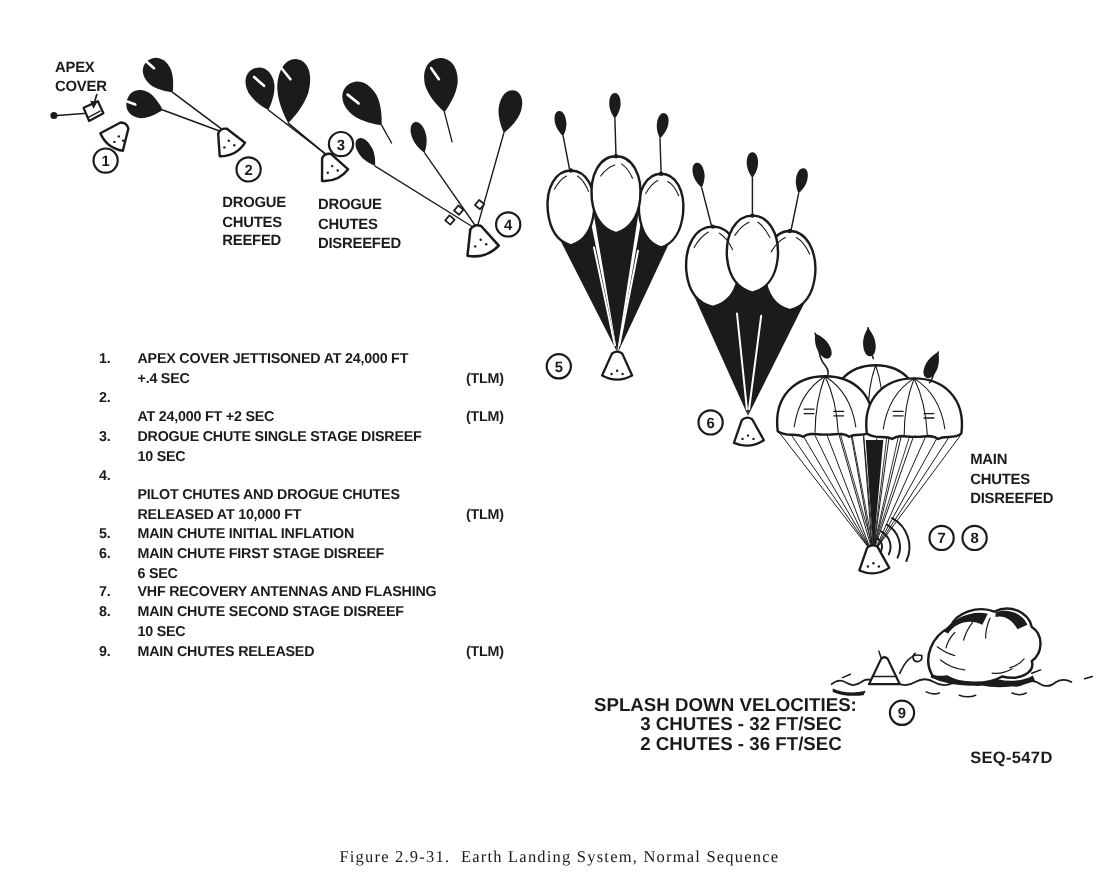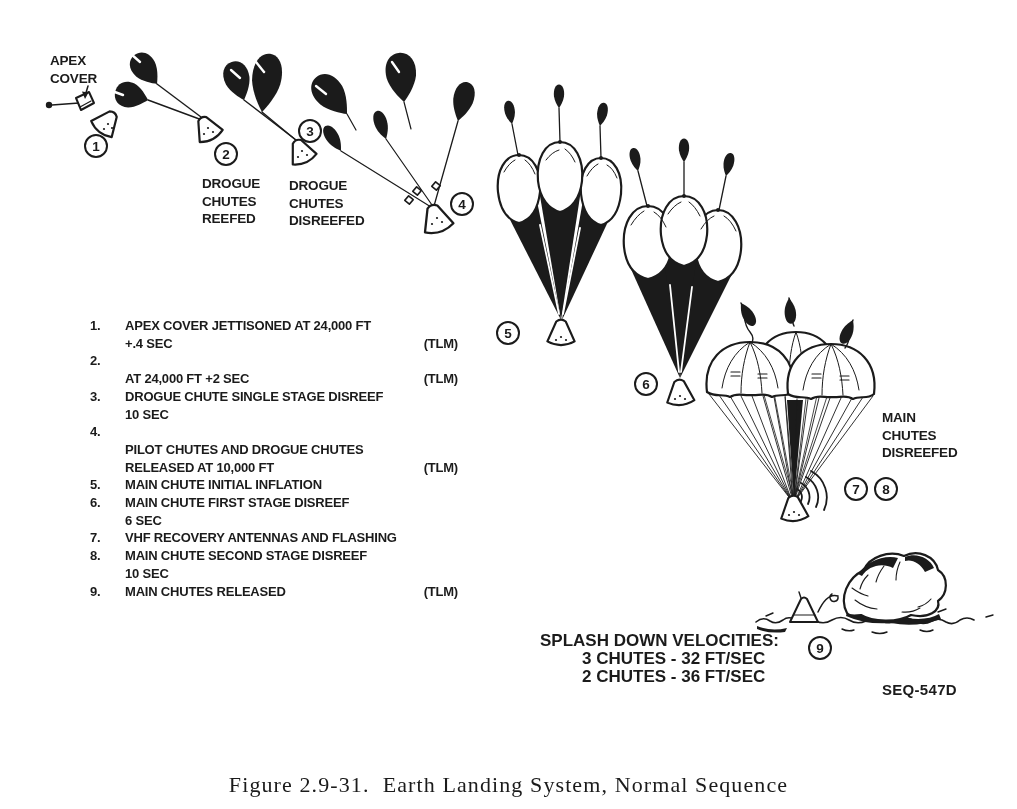--- a/index.html
+++ b/index.html
@@ -15,21 +15,21 @@
               font-size:13px;line-height:17.7px;letter-spacing:-0.2px;}
   .ev-row{display:flex;}
   .ev-num{width:35px;flex:none;}
   .ev-text{flex:1;white-space:nowrap;}
   .ev-tlm{flex:none;min-width:44px;text-align:right;}
   .splash{position:absolute;left:540px;top:596px;font-weight:bold;font-size:17px;
           line-height:18px;white-space:nowrap;margin-top:36px;}
   .splash .v-line{padding-left:42px;}
   .seq{position:absolute;left:882px;top:681px;font-weight:bold;font-size:15px;letter-spacing:0.3px;}
   .caption{position:absolute;left:0;right:0;top:772px;text-align:center;
-           font-family:"Liberation Serif",serif;font-size:22px;letter-spacing:1.1px;}
+           font-family:"Liberation Serif",serif;font-size:15px;letter-spacing:1.1px;}
 </style>
 </head>
 <body>
 
 <div class="page">
 
   <svg class="art" viewBox="0 0 1017 809" stroke-linecap="round" stroke-linejoin="round">
     <defs>
       <path id="td" d="M0,0 C-3,-5 -8,-14 -9.5,-24 C-11,-38 -6.5,-47 0,-47 C6.5,-47 11,-38 9.5,-24 C8,-14 3,-5 0,0 Z"></path>
       <path id="cap" d="M-13,9 L-4.5,-10 Q0,-13.5 4.5,-10 L13,9 Q0,16 -13,9 Z"></path>

